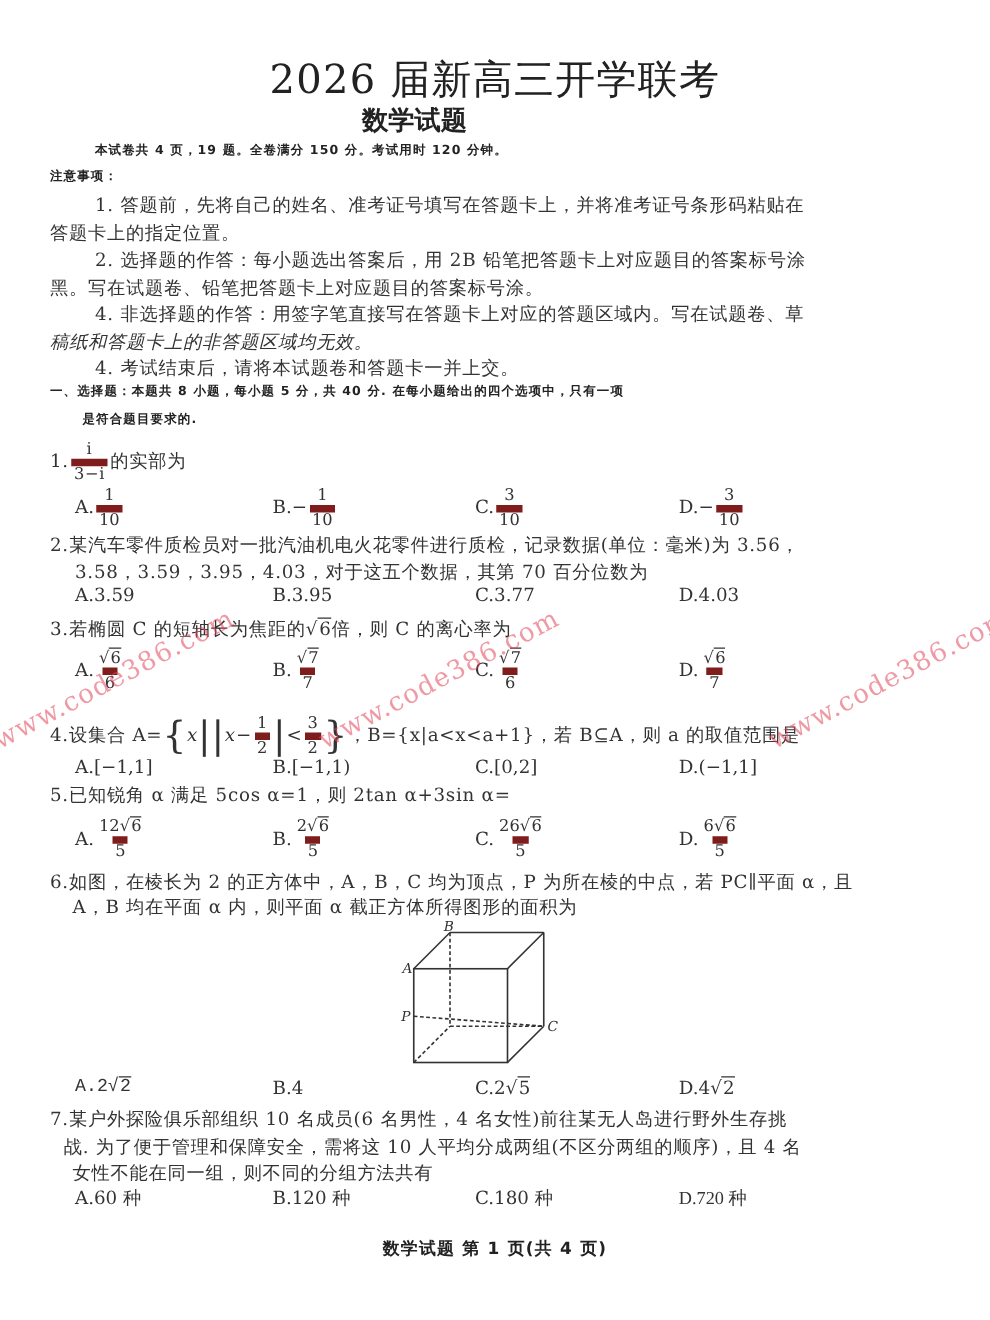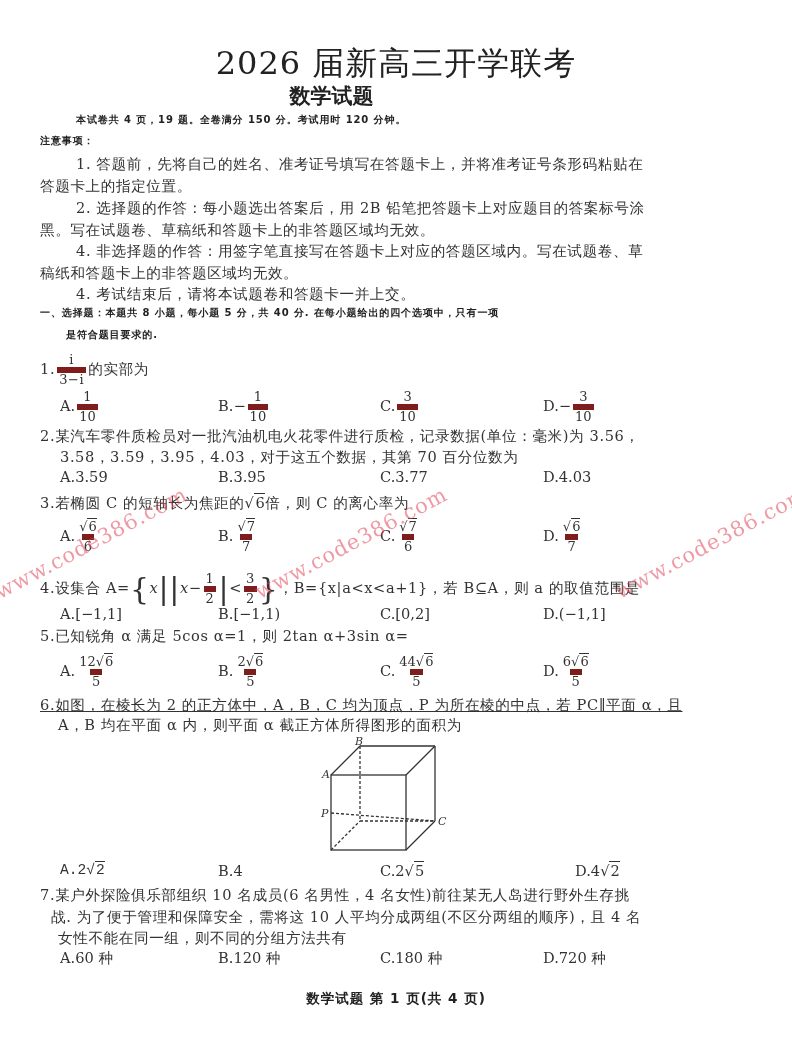--- a/index.html
+++ b/index.html
@@ -28,23 +28,23 @@
 <body>
 
 <div class="abs title">2026 届新高三开学联考</div>
 <div class="abs subtitle">数学试题</div>
 <div class="abs bold boldtxt" style="left:76px;top:113px;">本试卷共 4 页，19 题。全卷满分 150 分。考试用时 120 分钟。</div>
 
 <div class="abs bold boldtxt" style="left:40px;top:134px;">注意事项：</div>
 <div class="abs txt" style="left:76px;top:155px;">1. 答题前，先将自己的姓名、准考证号填写在答题卡上，并将准考证号条形码粘贴在</div>
 <div class="abs txt" style="left:40px;top:177px;">答题卡上的指定位置。</div>
 <div class="abs txt" style="left:76px;top:199px;">2. 选择题的作答：每小题选出答案后，用 2B 铅笔把答题卡上对应题目的答案标号涂</div>
-<div class="abs txt" style="left:40px;top:221px;">黑。写在试题卷、草稿纸和答题卡上的非答题区域均无效。</div>
+<div class="abs txt" style="left:40px;top:221px;">黑。写在试题卷、铅笔把答题卡上对应题目的答案标号涂。</div>
 <div class="abs txt" style="left:76px;top:242px;">4. 非选择题的作答：用签字笔直接写在答题卡上对应的答题区域内。写在试题卷、草</div>
-<div class="abs txt" style="left:40px;top:264px;">稿纸和答题卡上的非答题区域均无效。</div>
+<div class="abs txt" style="left:40px;top:264px;font-style:italic;">稿纸和答题卡上的非答题区域均无效。</div>
 <div class="abs txt" style="left:76px;top:285px;">4. 考试结束后，请将本试题卷和答题卡一并上交。</div>
 
 <div class="abs bold boldtxt" style="left:40px;top:306px;">一、选择题：本题共 8 小题，每小题 5 分，共 40 分. 在每小题给出的四个选项中，只有一项</div>
 <div class="abs bold boldtxt" style="left:66px;top:328px;">是符合题目要求的.</div>
 
 <div class="abs txt" style="left:40px;top:353px;">
   <span>1.</span><span class="frac">
       <span class="num">i</span>
       <span class="den">3−i</span>
     </span><span>的实部为</span>
@@ -106,29 +106,29 @@
 <div class="abs txt" style="left:40px;top:627px;"><span>5.</span><span>已知锐角 α 满足 5cos α=1，则 2tan α+3sin α=</span></div>
 <div class="abs opt" style="left:60px;top:655px;"><span>A.</span><span class="frac">
       <span class="num"><span>12</span>√<span class="sqrt">6</span></span>
       <span class="den">5</span>
     </span></div>
 <div class="abs opt" style="left:218px;top:655px;"><span>B.</span><span class="frac">
       <span class="num"><span>2</span>√<span class="sqrt">6</span></span>
       <span class="den">5</span>
     </span></div>
 <div class="abs opt" style="left:380px;top:655px;"><span>C.</span><span class="frac">
-      <span class="num"><span>44</span>√<span class="sqrt">6</span></span>
+      <span class="num"><span>26</span>√<span class="sqrt">6</span></span>
       <span class="den">5</span>
     </span></div>
 <div class="abs opt" style="left:543px;top:655px;"><span>D.</span><span class="frac">
       <span class="num"><span>6</span>√<span class="sqrt">6</span></span>
       <span class="den">5</span>
     </span></div>
 
-<div class="abs txt" style="left:40px;top:696px;text-decoration:underline;"><span>6.</span><span>如图，在棱长为 2 的正方体中，A，B，C 均为顶点，P 为所在棱的中点，若 PC∥平面 α，且</span></div>
+<div class="abs txt" style="left:40px;top:696px;"><span>6.</span><span>如图，在棱长为 2 的正方体中，A，B，C 均为顶点，P 为所在棱的中点，若 PC∥平面 α，且</span></div>
 <div class="abs txt" style="left:58px;top:716px;">A，B 均在平面 α 内，则平面 α 截正方体所得图形的面积为</div>
 
 <svg class="abs" style="left:310px;top:732px;" width="150" height="130">
   <g stroke="#333" stroke-width="1.3" fill="none" transform="translate(-310,-732)">
 
     <rect x="331" y="775" width="75" height="75"></rect>
 
     <line x1="331" y1="775" x2="360" y2="746"></line>
     <line x1="360" y1="746" x2="435" y2="746"></line>
     <line x1="406" y1="775" x2="435" y2="746"></line>
@@ -142,27 +142,27 @@
   </g>
   <text x="45" y="13" font-size="11" font-style="italic" font-family="DejaVu Serif, serif" fill="#333">B</text>
   <text x="12" y="46" font-size="11" font-style="italic" font-family="DejaVu Serif, serif" fill="#333">A</text>
   <text x="11" y="85" font-size="11" font-style="italic" font-family="DejaVu Serif, serif" fill="#333">P</text>
   <text x="128" y="93" font-size="11" font-style="italic" font-family="DejaVu Serif, serif" fill="#333">C</text>
 </svg>
 
 <div class="abs opt" style="left:60px;top:862px;font-family:Liberation Mono, monospace;"><span>A.</span><span>2</span>√<span class="sqrt">2</span></div>
 <div class="abs opt" style="left:218px;top:862px;"><span>B.</span><span>4</span></div>
 <div class="abs opt" style="left:380px;top:862px;"><span>C.</span><span>2</span>√<span class="sqrt">5</span></div>
-<div class="abs opt" style="left:543px;top:862px;margin-left:32px;"><span>D.</span><span>4</span>√<span class="sqrt">2</span></div>
+<div class="abs opt" style="left:543px;top:862px;"><span>D.</span><span>4</span>√<span class="sqrt">2</span></div>
 
 <div class="abs txt" style="left:40px;top:886px;"><span>7.</span><span>某户外探险俱乐部组织 10 名成员(6 名男性，4 名女性)前往某无人岛进行野外生存挑</span></div>
 <div class="abs txt" style="left:51px;top:908px;">战. 为了便于管理和保障安全，需将这 10 人平均分成两组(不区分两组的顺序)，且 4 名</div>
 <div class="abs txt" style="left:58px;top:929px;">女性不能在同一组，则不同的分组方法共有</div>
 <div class="abs opt" style="left:60px;top:949px;"><span>A.</span><span>60 种</span></div>
 <div class="abs opt" style="left:218px;top:949px;"><span>B.</span><span>120 种</span></div>
 <div class="abs opt" style="left:380px;top:949px;"><span>C.</span><span>180 种</span></div>
-<div class="abs opt" style="left:543px;top:949px;"><span>D.</span><span>720 种</span></div>
+<div class="abs opt" style="left:543px;top:949px;font-family:Liberation Serif, serif;"><span>D.</span><span>720 种</span></div>
 
 <div class="abs bold footer">数学试题 第 1 页(共 4 页)</div>
 
 <div class="wm" style="left:2px;top:580px;">www.code386.com</div>
 <div class="wm" style="left:262px;top:580px;">www.code386.com</div>
 <div class="wm" style="left:622px;top:580px;">www.code386.com</div>
 
 </body></html>

